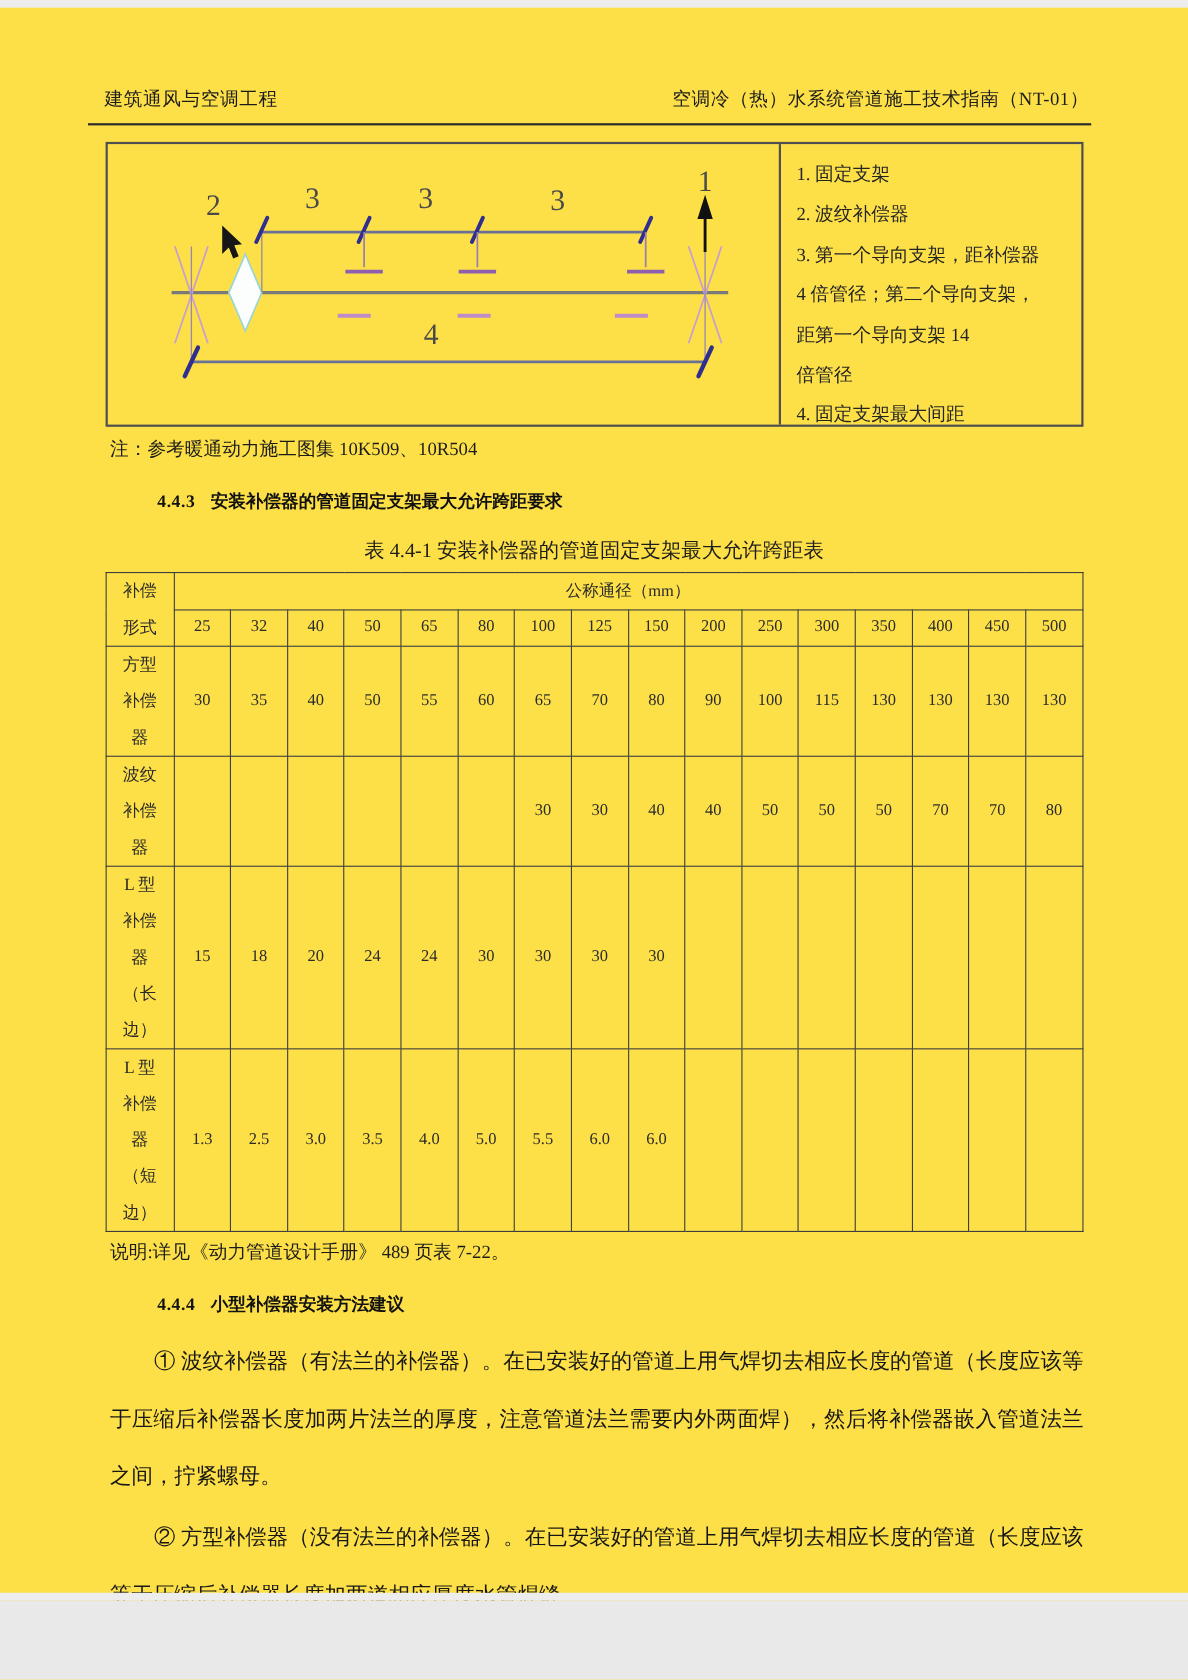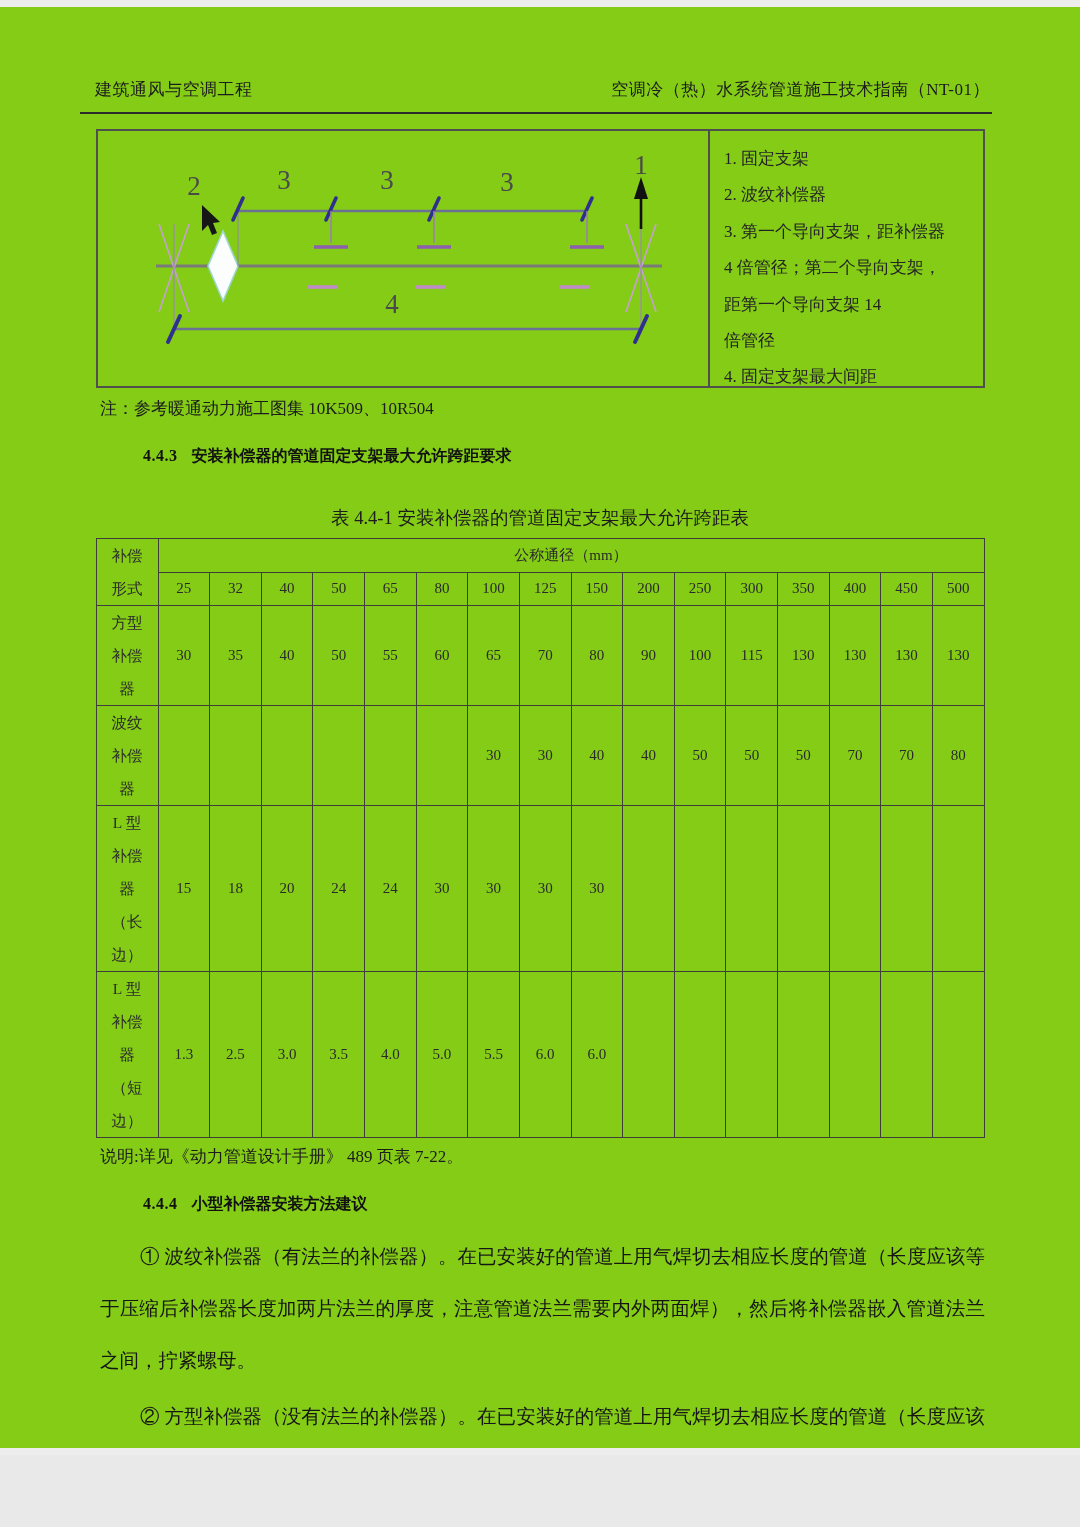--- a/index.html
+++ b/index.html
@@ -1,40 +1,40 @@
 <!DOCTYPE html>
 <html><head>
 <meta charset="utf-8">
 <style>
   * { margin:0; padding:0; box-sizing:border-box; }
   html,body { background:#e9e9e9; }
   .page {
     position:relative; width:1080px; height:1455px; margin:0 auto;
-    background:#84cc16; overflow:hidden;
+    background:#fde047; overflow:hidden;
     font-family:"Liberation Serif","DejaVu Serif",serif; color:#1c1c1c;
   }
   .edge-band { position:absolute; left:0; width:100%; height:7px; background:#ededed; }
   .edge-top { top:0; } .edge-bottom { bottom:0; }
 
   
   .doc-header { display:flex; justify-content:space-between; margin:78px 90px 0 95px; font-size:17px; letter-spacing:0.5px; }
   .header-rule { margin:11px 88px 0 80px; border-top:2px solid #2b2b2b; }
 
   
   .figure-box { display:flex; margin:15px 95px 0 96px; border:2px solid #4f4f4f; height:259px; }
   .figure-diagram { width:612px; border-right:2px solid #4f4f4f; position:relative; }
   .figure-legend { flex:1; padding:10px 4px 0 14px; font-size:17px; line-height:36.4px; color:#242424; }
 
   .fig-note { margin:9px 0 0 100px; font-size:17px; }
 
   .sec-heading { margin:26px 0 0 143px; font-size:16px; font-weight:bold; color:#111; }
   .sec-heading .sec-num { letter-spacing:0.5px; }
   .sec-heading .sec-title { margin-left:14px; }
 
-  .table-caption { margin-top:38px; text-align:center; font-size:18.5px; color:#1c1c1c; }
+  .table-caption { margin-top:20px; text-align:center; font-size:18.5px; color:#1c1c1c; }
 
   table.span-table { margin:8px auto 0 auto; width:889px; border-collapse:collapse; table-layout:fixed; }
   table.span-table td { border:1px solid #3e3e3e; text-align:center; vertical-align:middle;
     font-size:15px; color:#2a2a2a; padding:0; overflow:hidden; }
   td.corner-cell div, td.row-label div { line-height:33px; font-size:15.5px; }
   .hrow1 td { height:33px; font-size:15.5px; }
   .hrow2 td { height:33px; }
   .drow1 td { height:92px; }
   .drow2 td { height:97px; }
   .drow3 td { height:164px; }

